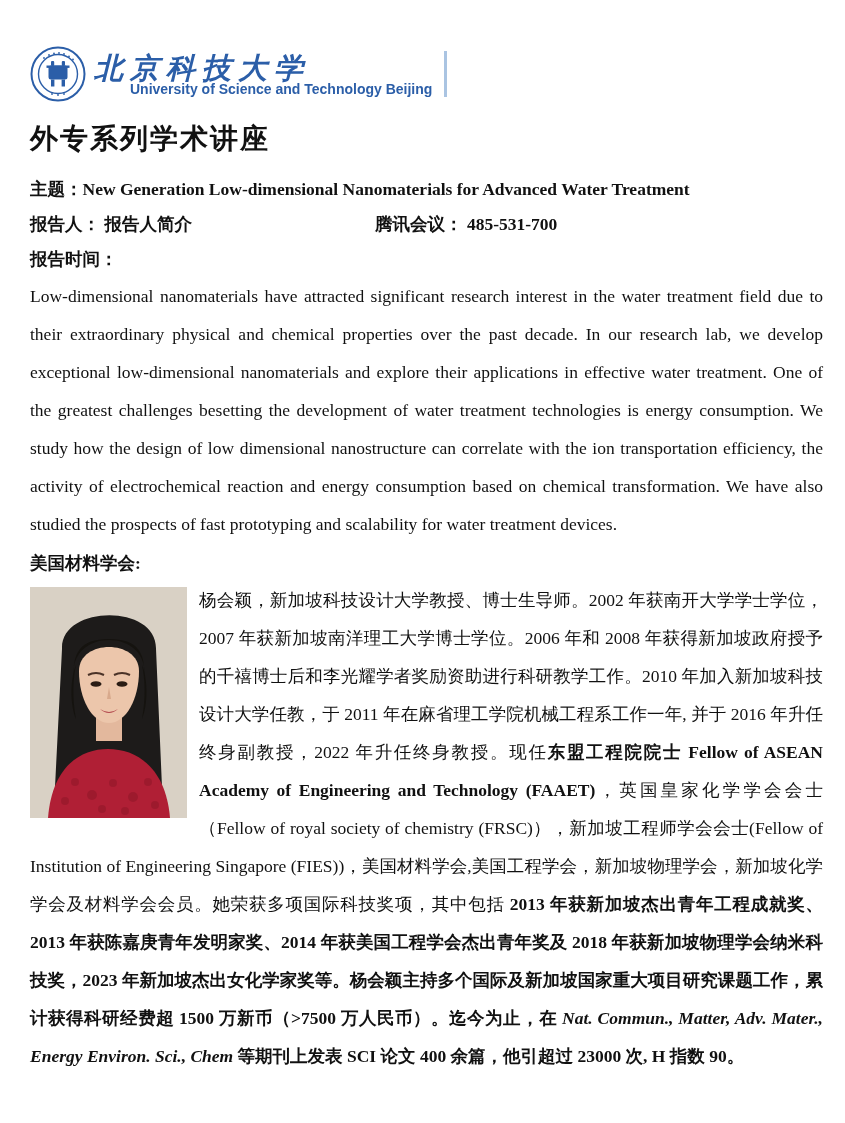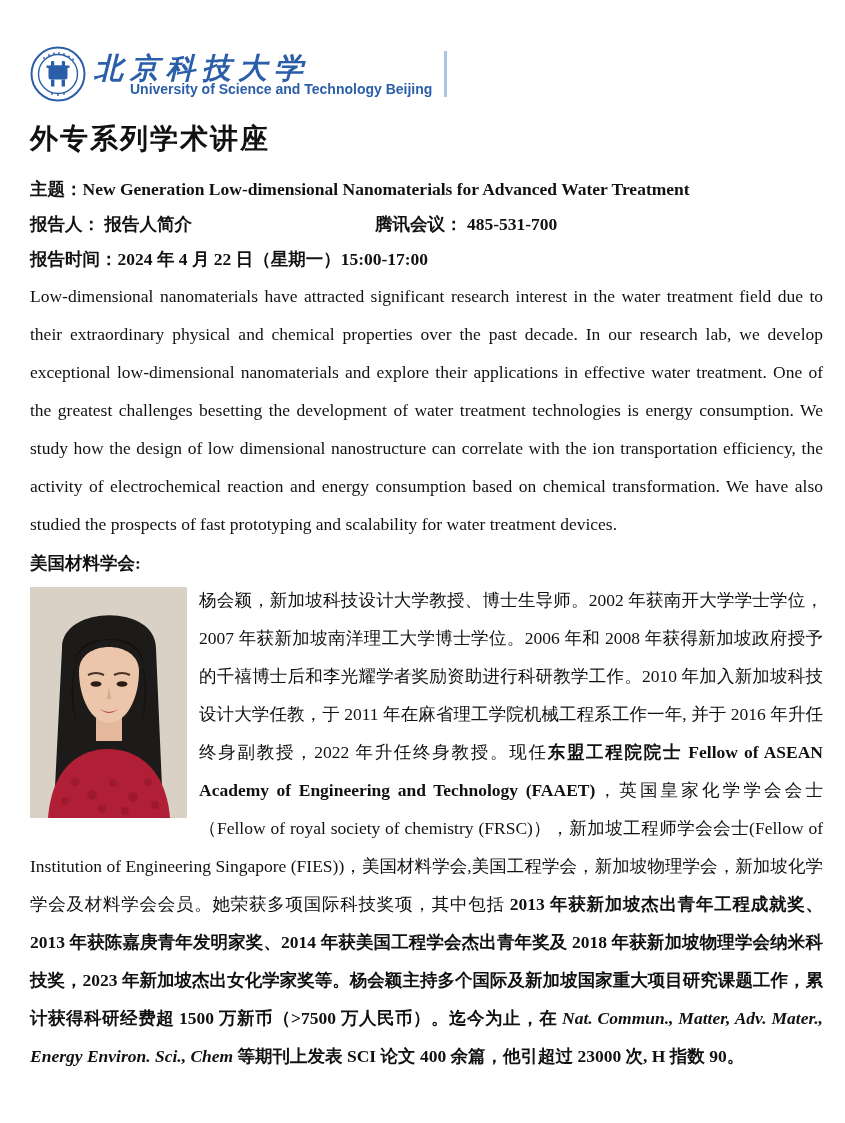--- a/index.html
+++ b/index.html
@@ -121,21 +121,20 @@
         <span>报告人：</span>
         <span>报告人简介</span>
       </span>
       <span>
         <span>腾讯会议：</span>
         <span>485-531-700</span>
       </span>
     </div>
     <div class="row">
       <span>报告时间：</span>
-      <span>2024 年 4 月 22 日（星期一）15:00-17:00</span>
     </div>
   </div>
 
   <div class="para">Low-dimensional nanomaterials have attracted significant research interest in the water treatment field due to their extraordinary physical and chemical properties over the past decade. In our research lab, we develop exceptional low-dimensional nanomaterials and explore their applications in effective water treatment. One of the greatest challenges besetting the development of water treatment technologies is energy consumption. We study how the design of low dimensional nanostructure can correlate with the ion transportation efficiency, the activity of electrochemical reaction and energy consumption based on chemical transformation. We have also studied the prospects of fast prototyping and scalability for water treatment devices.</div>
 
   <div class="bio-heading">美国材料学会:</div>
   <div class="para bio">
     <svg class="photo" viewBox="0 0 157 231">
 
       <rect x="0" y="0" width="157" height="231" fill="#d9d1c5"></rect>

